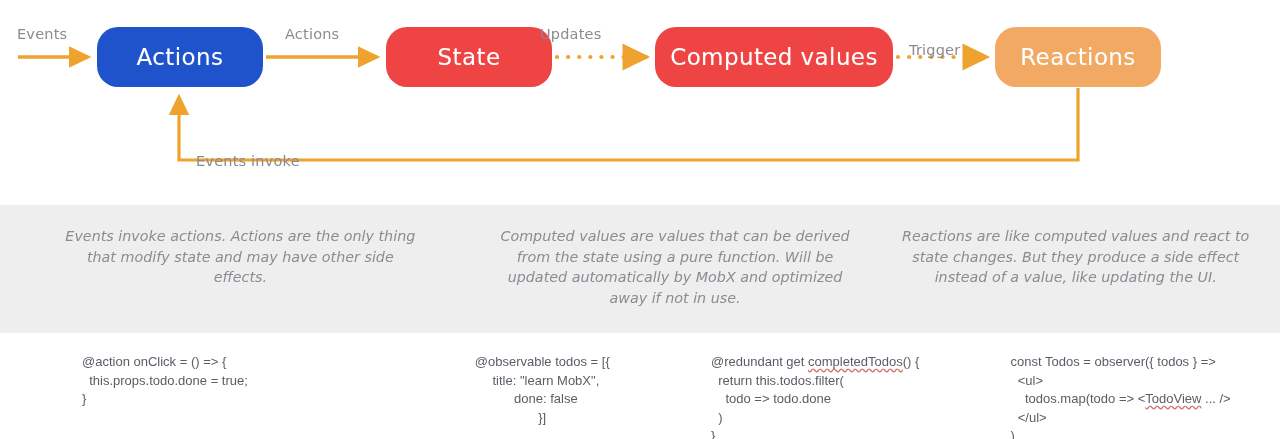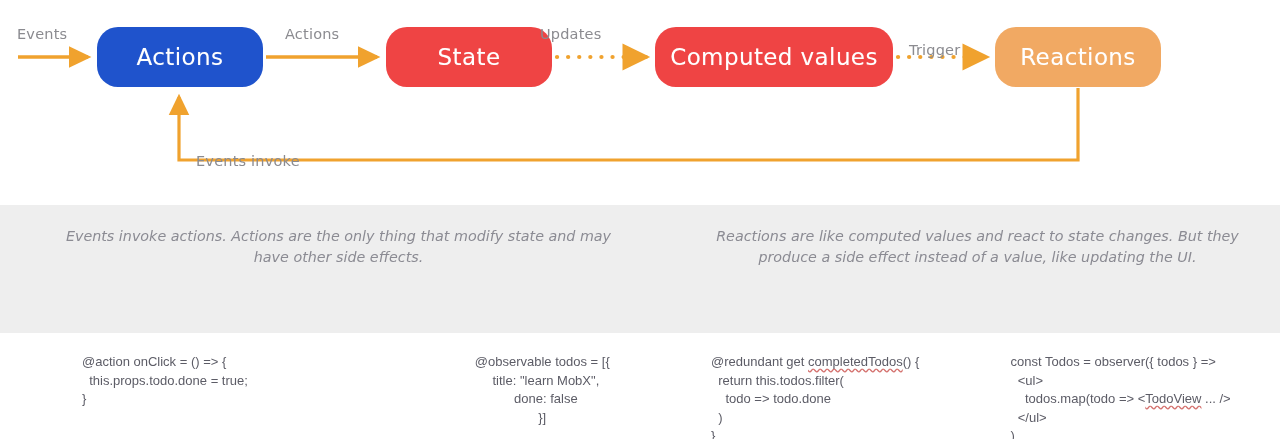--- a/index.html
+++ b/index.html
@@ -160,20 +160,21 @@
 
   <div class="edge-label lbl-events">Events</div>
   <div class="edge-label lbl-modify">Actions</div>
   <div class="edge-label lbl-updates">Updates</div>
   <div class="edge-label lbl-trigger">Trigger</div>
   <div class="edge-label lbl-events-invoke">Events invoke</div>
 </div>
 
 <div id="descriptions">
   <div class="desc-col c1">Events invoke actions. Actions are the only thing that modify state and may have other side effects.</div>
+  <div class="desc-col c3">Computed values are values that can be derived from the state using a pure function. Will be updated automatically by MobX and optimized away if not in use.</div>
   <div class="desc-col c4">Reactions are like computed values and react to state changes. But they produce a side effect instead of a value, like updating the UI.</div>
 </div>
 
 <div id="code-band">
   <div class="code-col k1">@action onClick = () =&gt; {
   this.props.todo.done = true;
 }</div>
   <div class="code-col k2">@observable todos = [{
   title: "learn MobX",
   done: false

